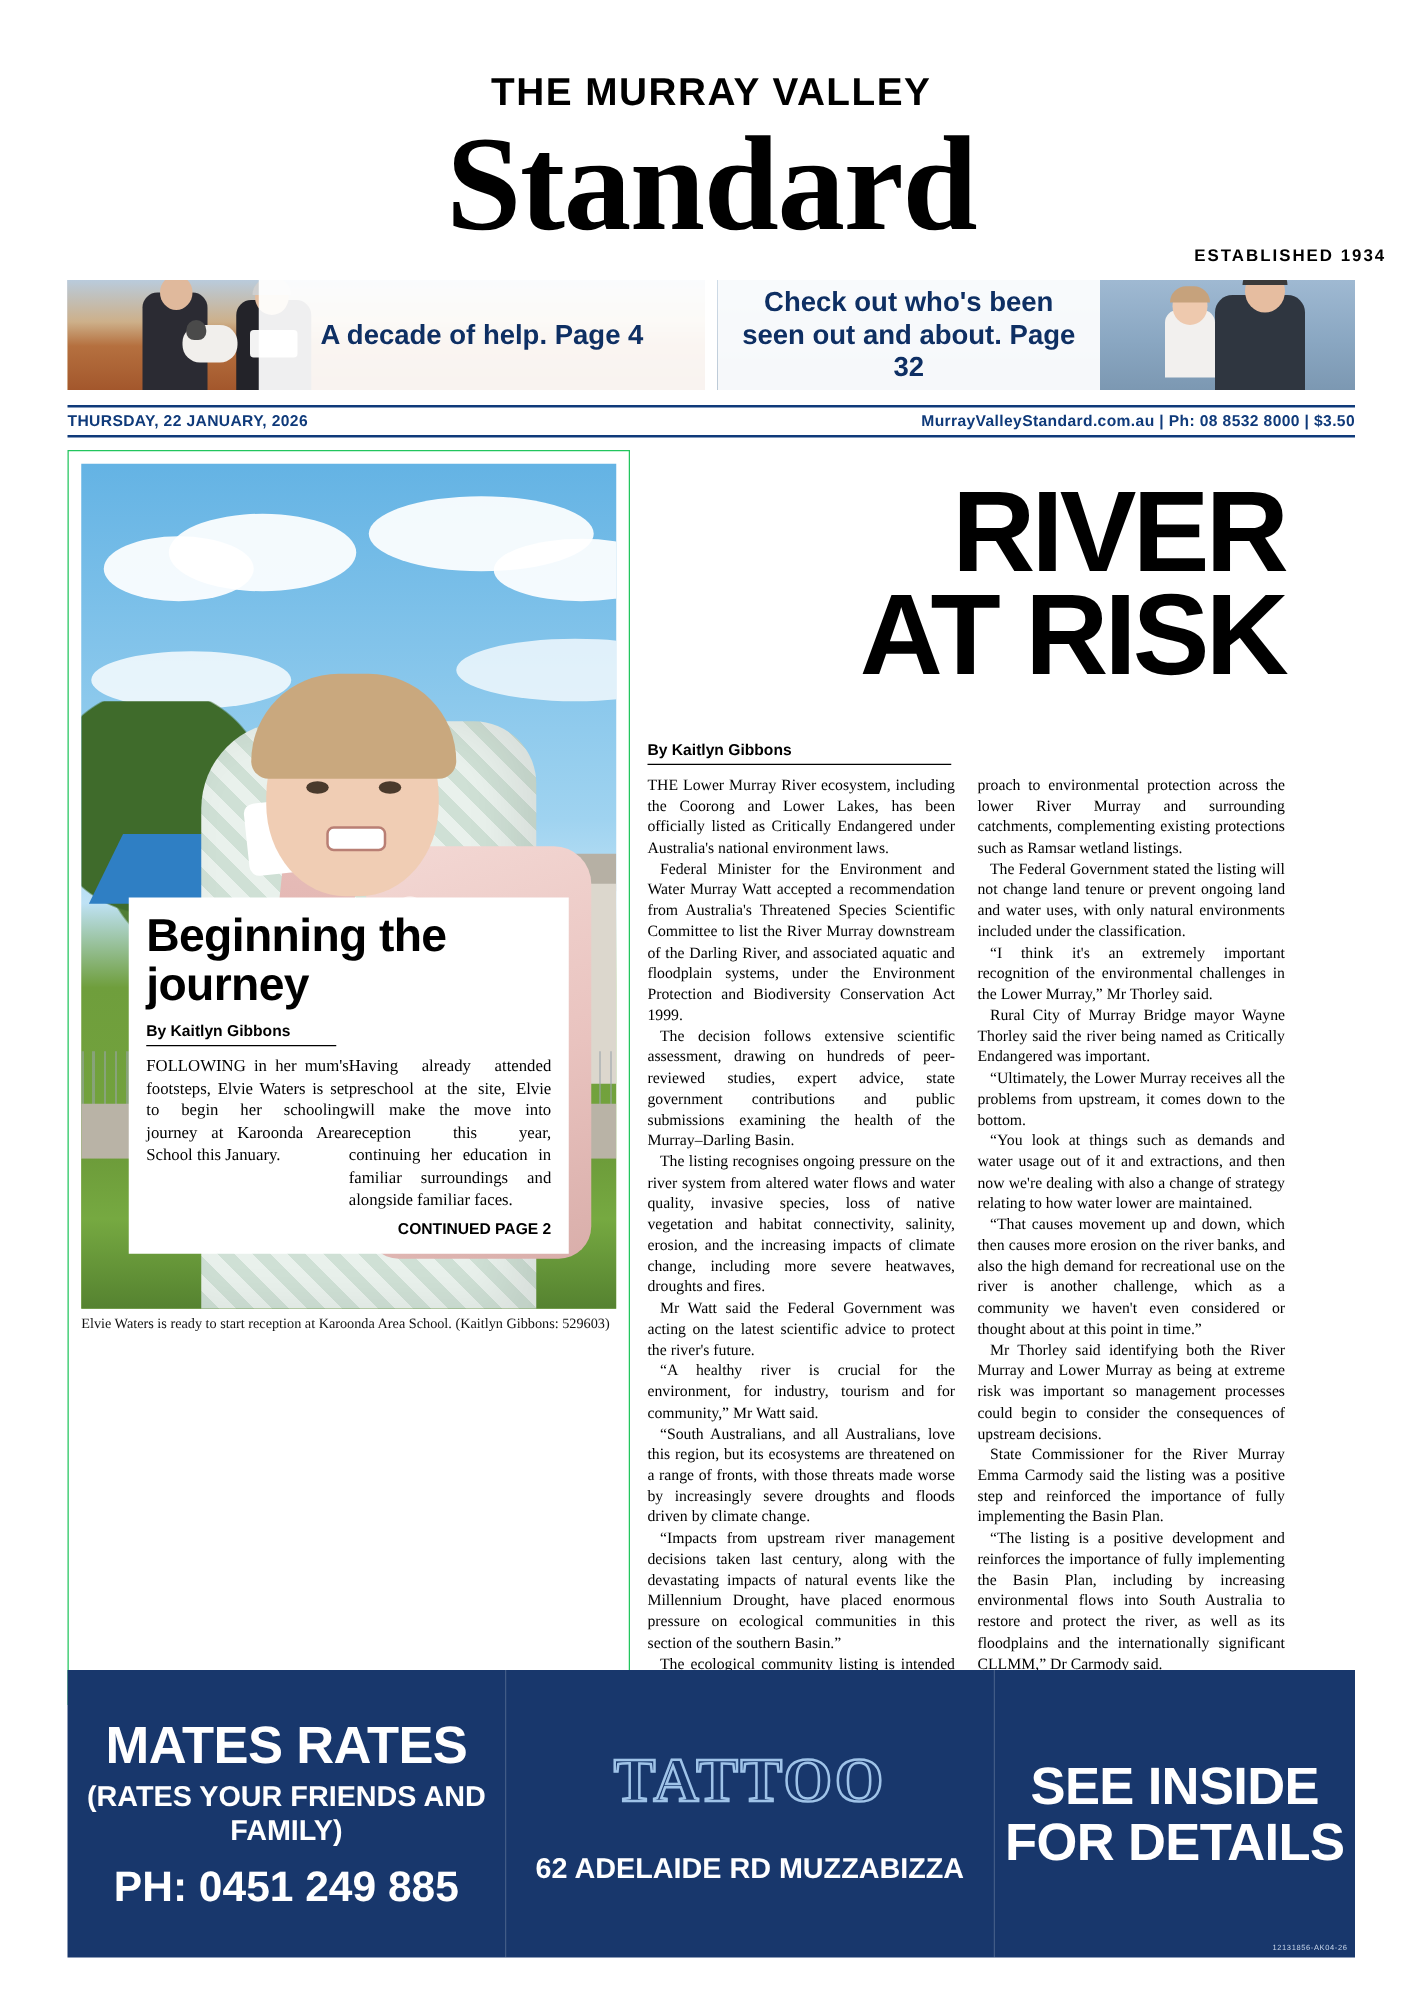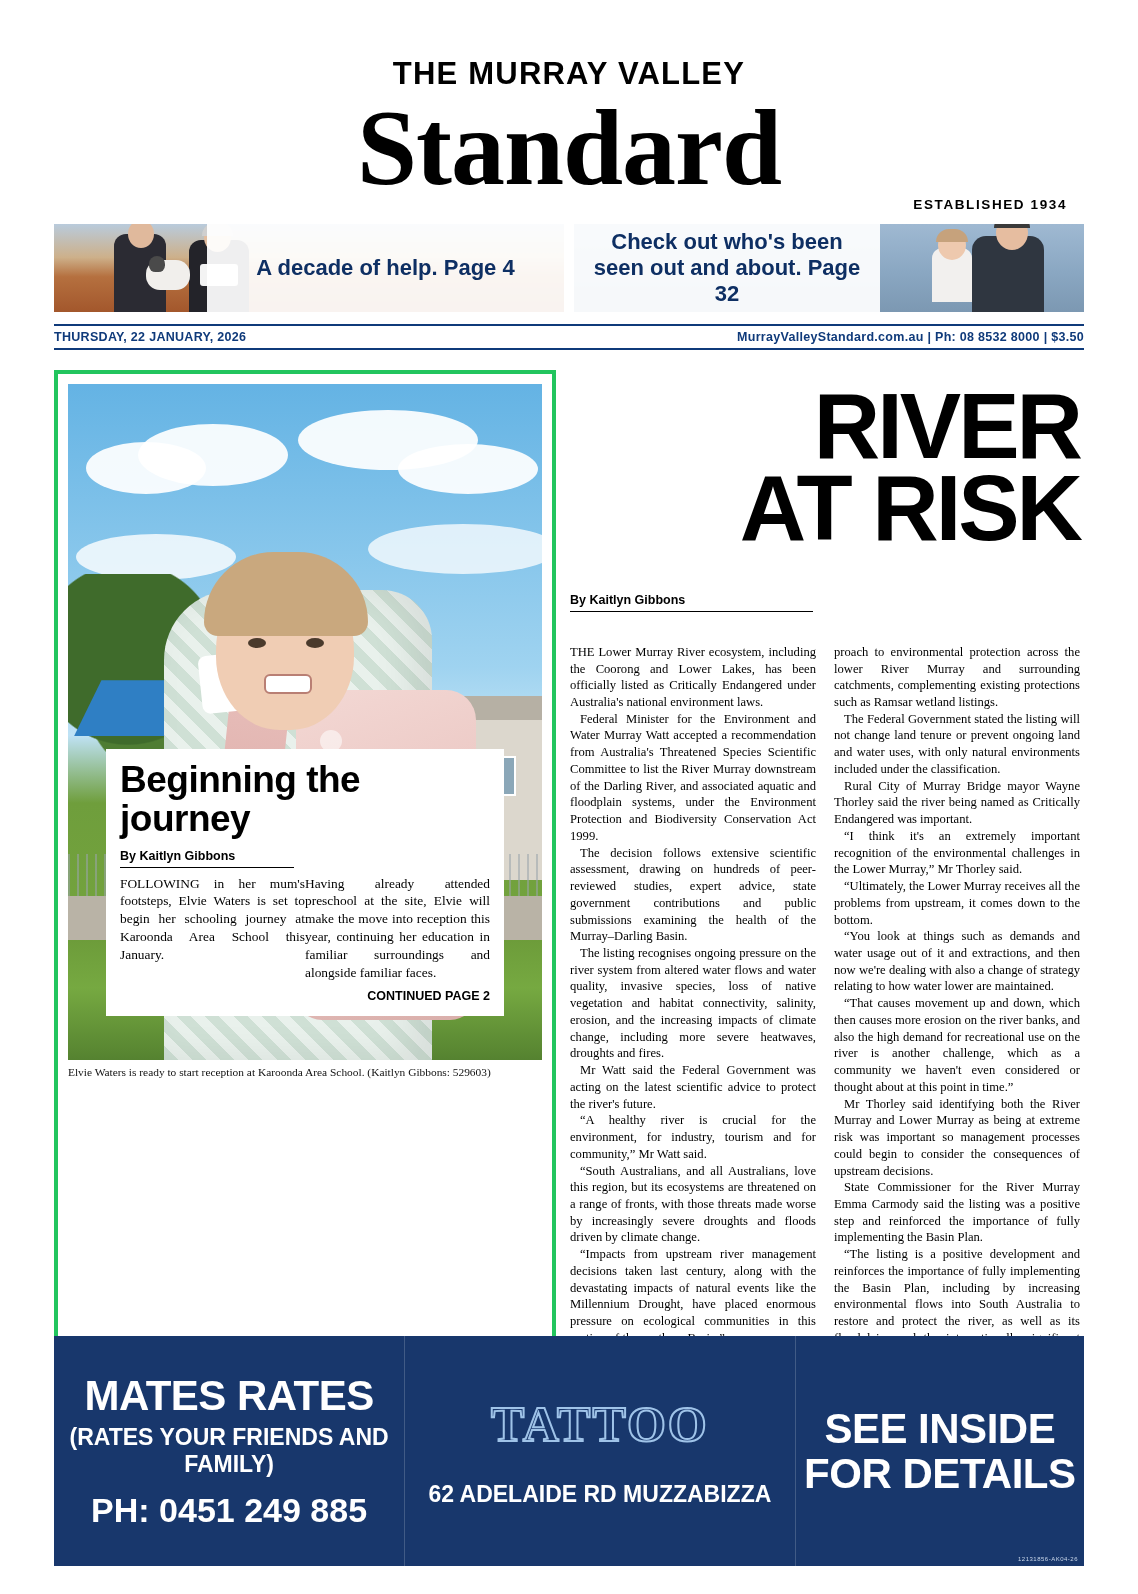--- a/index.html
+++ b/index.html
@@ -35,21 +35,21 @@
     color: #000;
     margin-top: 4px;
   }
   .masthead-est {
     font-family: "Liberation Sans", sans-serif;
     font-weight: bold;
     font-size: 13.5px;
     letter-spacing: 1.6px;
     color: #000;
     text-align: right;
-    padding-right: 71px;
+    padding-right: 29px;
     margin-top: -6px;
   }
 
   
   .promo-strip {
     position: relative;
     margin: 12px 54px 0 54px;
     height: 88px;
     display: flex;
     gap: 10px;
@@ -121,25 +121,24 @@
   
   .content {
     position: relative;
     margin: 10px 54px 0 54px;
     display: flex;
     gap: 14px;
   }
 
   
   .left-col {
-    width: 502px;
-    border: 4px solid #22c55e;
+    width: 450px;
+    border: 1px solid #22c55e;
     padding: 10px 10px 6px 10px;
     position: relative;
-    margin-top: 10px;
   }
   .lead-photo {
     width: 100%;
     height: 676px;
     position: relative;
     overflow: hidden;
     background: linear-gradient(180deg, #64b3e4 0%, #9fd3f0 42%, #bfe2f5 52%, #6f9e3c 62%, #78a93f 100%);
   }
   .cloud { position:absolute; background:#ffffff; border-radius:50%; opacity:.92; }
   .c1 { left:18px; top:58px; width:120px; height:52px; }
@@ -271,21 +270,21 @@
   }
   .story-cols {
     margin-top: 8px;
     display: flex;
     gap: 18px;
     font-size: 12.6px;
     line-height: 1.33;
     text-align: justify;
     hyphens: auto;
   }
-  .story-cols .col { flex: 1; margin-top: 24px; }
+  .story-cols .col { flex: 1; }
   .story-cols p { margin: 0; text-indent: 0; }
   .story-cols p + p { text-indent: 10px; }
   .cont5 {
     font-family: "Liberation Sans", sans-serif;
     font-weight: bold;
     font-size: 12.5px;
     text-align: right;
     margin-top: 8px;
   }
 
@@ -497,22 +496,22 @@
         <p>The listing recognises ongoing pressure on the river system from altered water flows and water quality, invasive species, loss of native vegetation and habitat connectivity, salinity, erosion, and the increasing impacts of climate change, including more severe heatwaves, droughts and fires.</p>
         <p>Mr Watt said the Federal Government was acting on the latest scientific advice to protect the river's future.</p>
         <p>“A healthy river is crucial for the environment, for industry, tourism and for community,” Mr Watt said.</p>
         <p>“South Australians, and all Australians, love this region, but its ecosystems are threatened on a range of fronts, with those threats made worse by increasingly severe droughts and floods driven by climate change.</p>
         <p>“Impacts from upstream river management decisions taken last century, along with the devastating impacts of natural events like the Millennium Drought, have placed enormous pressure on ecological communities in this section of the southern Basin.”</p>
         <p>The ecological community listing is intended to support a broader ecosystem-wide ap-</p>
       </div>
       <div class="col">
         <p>proach to environmental protection across the lower River Murray and surrounding catchments, complementing existing protections such as Ramsar wetland listings.</p>
         <p>The Federal Government stated the listing will not change land tenure or prevent ongoing land and water uses, with only natural environments included under the classification.</p>
+        <p>“I think it's an extremely important recognition of the environmental challenges in the Lower Murray,” Mr Thorley said.</p>
         <p>Rural City of Murray Bridge mayor Wayne Thorley said the river being named as Critically Endangered was important.</p>
-        <p>“I think it's an extremely important recognition of the environmental challenges in the Lower Murray,” Mr Thorley said.</p>
         <p>“Ultimately, the Lower Murray receives all the problems from upstream, it comes down to the bottom.</p>
         <p>“You look at things such as demands and water usage out of it and extractions, and then now we're dealing with also a change of strategy relating to how water lower are maintained.</p>
         <p>“That causes movement up and down, which then causes more erosion on the river banks, and also the high demand for recreational use on the river is another challenge, which as a community we haven't even considered or thought about at this point in time.”</p>
         <p>Mr Thorley said identifying both the River Murray and Lower Murray as being at extreme risk was important so management processes could begin to consider the consequences of upstream decisions.</p>
         <p>State Commissioner for the River Murray Emma Carmody said the listing was a positive step and reinforced the importance of fully implementing the Basin Plan.</p>
         <p>“The listing is a positive development and reinforces the importance of fully implementing the Basin Plan, including by increasing environmental flows into South Australia to restore and protect the river, as well as its floodplains and the internationally significant CLLMM,” Dr Carmody said.</p>
         <div class="cont5">CONTINUED PAGE 5</div>
       </div>
     </div>
   </div>

